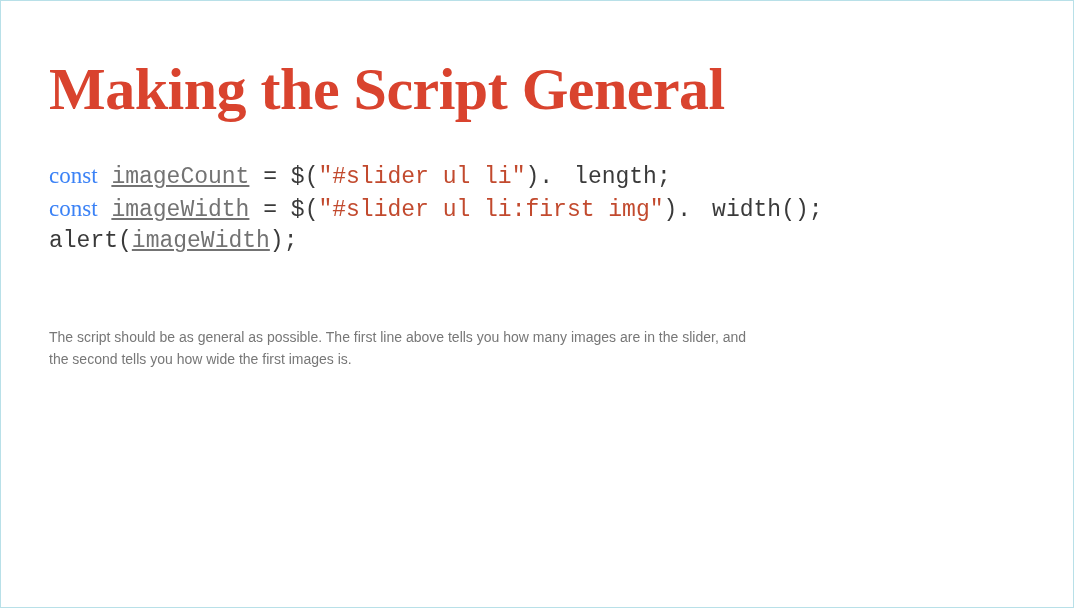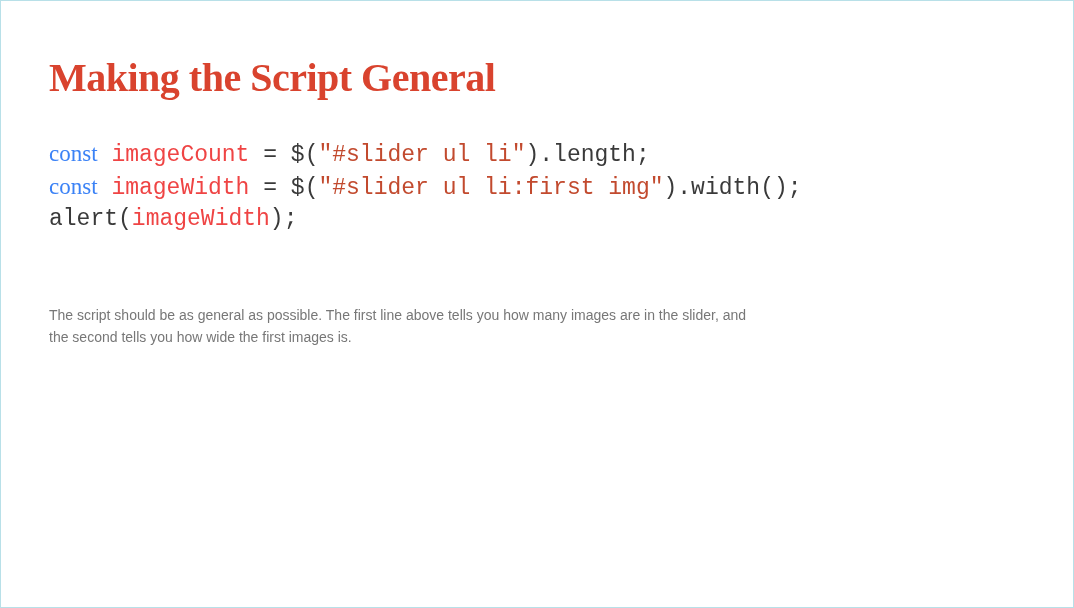--- a/index.html
+++ b/index.html
@@ -11,53 +11,55 @@
       width: 1074px;
       height: 608px;
       background: #ffffff;
       border: 1px solid #b8e0e8;
       padding: 55px 48px;
       font-family: -apple-system, BlinkMacSystemFont, "Segoe UI", Helvetica, Arial, sans-serif;
     }
     .slide-title {
       font-family: Georgia, "Times New Roman", serif;
       font-weight: 900;
-      font-size: 40px;
+      font-size: 60px;
       color: #d9432e;
       letter-spacing: -0.5px;
       margin-bottom: 38px;
       line-height: 1.1;
     }
     .code-block {
       font-family: "SF Mono", Consolas, "Courier New", monospace;
       font-size: 23px;
       line-height: 1.35;
       color: #3a3a3a;
       margin-bottom: 70px;
       white-space: pre;
     }
     .code-block .kw {
       color: #3b82f6;
       font-family: Liberation Serif, serif;
     }
     .code-block .var {
-      color: #ef4444;
+      color: #737373;
+      text-decoration: underline;
     }
     .code-block .str {
       color: #c24a2e;
     }
     .code-block .punct {
       color: #3a3a3a;
     }
     .code-block .fn {
       color: #3a3a3a;
       text-align: right;
     }
     .code-block .prop {
       color: #3a3a3a;
+      margin-left: 21px;
     }
     .body-text {
       font-size: 14px;
       line-height: 1.55;
       color: #777777;
       max-width: 700px;
     }
   </style>
 </head>
 <body>

